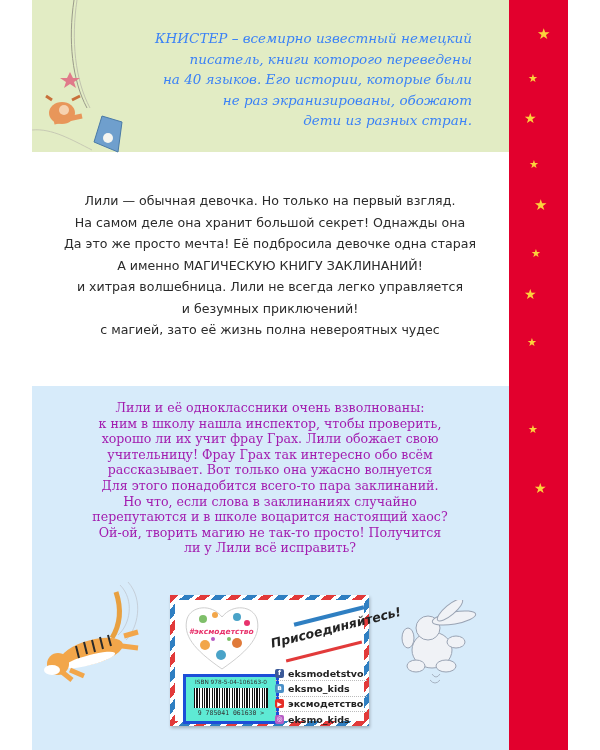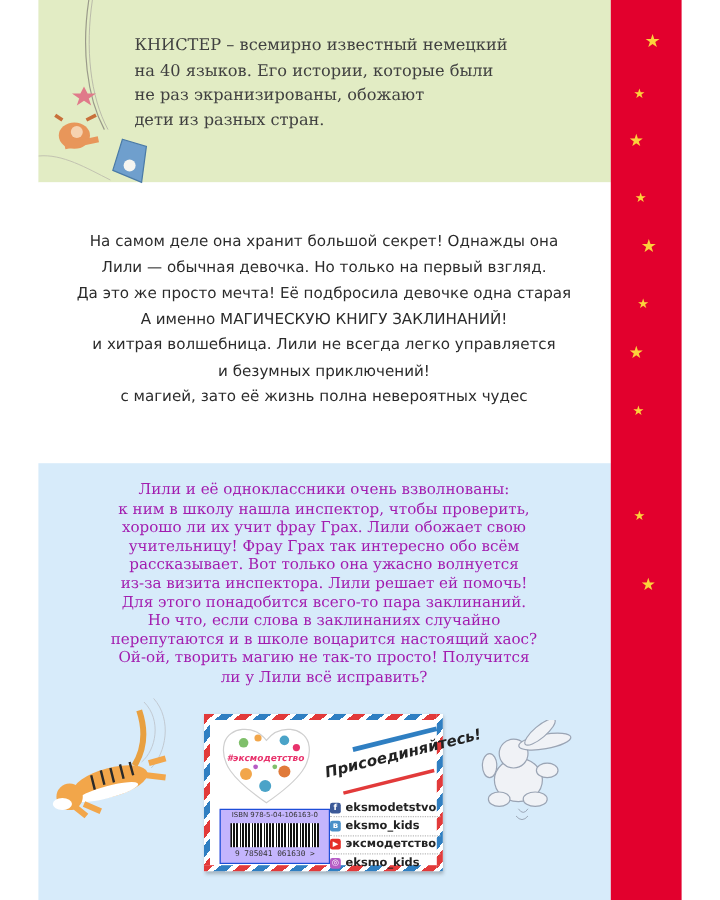--- a/index.html
+++ b/index.html
@@ -4,39 +4,39 @@
 <style>
   html, body { margin: 0; padding: 0; }
   body { width: 600px; height: 750px; position: relative; overflow: hidden; background: #ffffff; font-family: "DejaVu Sans", sans-serif; }
   .abs { position: absolute; }
   .sec-green { left: 32px; top: 0; width: 477px; height: 152px; background: #e2ecc4; }
   .sec-white { left: 32px; top: 152px; width: 477px; height: 234px; background: #ffffff; }
   .sec-blue { left: 32px; top: 386px; width: 477px; height: 364px; background: #d7ebfa; }
   .red-strip { left: 509px; top: 0; width: 59px; height: 750px; background: #e2002d; }
   .star { position: absolute; color: #fbd23c; line-height: 1; }
 
-  .author-text { left: 112px; top: 28px; width: 360px; text-align: left; font-family: "DejaVu Serif", serif; font-size: 13.5px; line-height: 20.5px; color: #404040; }
+  .author-text { left: 112px; top: 28px; width: 360px; text-align: right; font-family: "DejaVu Serif", serif; font-style: italic; font-size: 13.5px; line-height: 20.5px; color: #3b82f6; }
   .author-text div { white-space: nowrap; }
 
   .intro-text { left: 60px; top: 190px; width: 420px; text-align: center; font-family: "DejaVu Sans", sans-serif; font-size: 12.6px; line-height: 21.5px; color: #2b2b2b; }
   .intro-text div { white-space: nowrap; }
 
   .plot-text { left: 60px; top: 400px; width: 420px; text-align: center; font-family: "DejaVu Serif", serif; font-size: 12.6px; line-height: 15.6px; color: #a21caf; }
   .plot-text div { white-space: nowrap; }
 
   .envelope { left: 170px; top: 595px; width: 199px; height: 131px; background: #ffffff; box-shadow: 1px 2px 3px rgba(0,0,0,0.25);
     border: 5px solid transparent;
     border-image: repeating-linear-gradient(135deg, #e23a3a 0 7px, #ffffff 7px 11px, #2f7fc2 11px 18px, #ffffff 18px 22px) 6;
     box-sizing: border-box; }
   .heart-wrap { left: 8px; top: 3px; width: 78px; height: 68px; }
   .heart-label { left: 6px; top: 24px; width: 66px; font-family: "DejaVu Sans", sans-serif; font-style: italic; font-weight: bold; font-size: 7.5px; color: #e8336c; white-space: nowrap; }
   .join-label { left: 96px; top: 18px; font-family: "DejaVu Sans", sans-serif; font-style: italic; font-weight: bold; font-size: 12.5px; color: #222; transform: rotate(-14deg); transform-origin: left center; white-space: nowrap; }
   .join-bar-blue { left: 118px; top: 14px; width: 72px; height: 4px; background: #2f7fc2; transform: rotate(-14deg); }
   .join-bar-red { left: 110px; top: 50px; width: 78px; height: 3px; background: #e23a3a; transform: rotate(-14deg); }
-  .isbn-box { left: 8px; top: 74px; width: 90px; height: 44px; border: 1px solid #1d4ed8; background: #c4b5fd; }
+  .isbn-box { left: 8px; top: 74px; width: 90px; height: 44px; border: 3px solid #1d4ed8; background: #5eead4; }
   .isbn-text { left: 0; top: 2px; width: 90px; text-align: center; font-family: "DejaVu Sans", sans-serif; font-size: 5.8px; color: #333; white-space: nowrap; }
   .barcode { left: 8px; top: 11px; width: 74px; height: 20px;
     background: repeating-linear-gradient(90deg, #111 0 1px, #fff 1px 2px, #111 2px 4px, #fff 4px 5px, #111 5px 6px, #fff 6px 8px, #111 8px 9px, #fff 9px 10px); }
   .barcode-digits { left: 0; top: 32px; width: 90px; text-align: center; font-family: "DejaVu Sans Mono", monospace; font-size: 6.5px; color: #333; white-space: nowrap; }
   .social-list { left: 100px; top: 66px; width: 92px; }
   .social-row { position: relative; height: 14.3px; display: flex; align-items: center; border-bottom: 1px dotted #bbb; }
   .social-row:last-child { border-bottom: none; }
   .social-icon { width: 9px; height: 9px; border-radius: 2px; color: #fff; font-size: 7px; font-weight: bold; display: flex; align-items: center; justify-content: center; margin-right: 4px; font-family: "DejaVu Sans", sans-serif; line-height: 1; }
   .social-label { font-family: "DejaVu Sans", sans-serif; font-weight: bold; font-size: 9.5px; color: #222; white-space: nowrap; }
 </style>
@@ -68,42 +68,42 @@
   <circle cx="32" cy="110" r="5" fill="#f6d2b0"></circle>
   <path d="M20 100 L 14 96 M 40 100 L 48 96" stroke="#c8703a" stroke-width="3"></path>
   <path d="M22 122 L 50 116" stroke="#e8965a" stroke-width="5"></path>
   <polygon points="70,116 90,122 86,152 62,142" fill="#6f9fcd" stroke="#4a7aa6" stroke-width="1"></polygon>
   <circle cx="76" cy="138" r="5" fill="#f5f5f0"></circle>
   <path d="M0 130 C 20 128, 40 140, 60 150" stroke="#c0c0b0" stroke-width="0.8" fill="none"></path>
 </svg>
 
 <div class="abs author-text">
   <div>КНИСТЕР – всемирно известный немецкий</div>
+  <div>писатель, книги которого переведены</div>
   <div>на 40 языков. Его истории, которые были</div>
   <div>не раз экранизированы, обожают</div>
   <div>дети из разных стран.</div>
 </div>
 
 <div class="abs intro-text">
+  <div>Лили — обычная девочка. Но только на первый взгляд.</div>
   <div>На самом деле она хранит большой секрет! Однажды она</div>
-  <div>Лили — обычная девочка. Но только на первый взгляд.</div>
   <div>Да это же просто мечта! Её подбросила девочке одна старая</div>
   <div>А именно МАГИЧЕСКУЮ КНИГУ ЗАКЛИНАНИЙ!</div>
   <div>и хитрая волшебница. Лили не всегда легко управляется</div>
   <div>и безумных приключений!</div>
   <div>с магией, зато её жизнь полна невероятных чудес</div>
 </div>
 
 <div class="abs plot-text">
   <div>Лили и её одноклассники очень взволнованы:</div>
   <div>к ним в школу нашла инспектор, чтобы проверить,</div>
   <div>хорошо ли их учит фрау Грах. Лили обожает свою</div>
   <div>учительницу! Фрау Грах так интересно обо всём</div>
   <div>рассказывает. Вот только она ужасно волнуется</div>
-  <div>из-за визита инспектора. Лили решает ей помочь!</div>
   <div>Для этого понадобится всего-то пара заклинаний.</div>
   <div>Но что, если слова в заклинаниях случайно</div>
   <div>перепутаются и в школе воцарится настоящий хаос?</div>
   <div>Ой-ой, творить магию не так-то просто! Получится</div>
   <div>ли у Лили всё исправить?</div>
 </div>
 
 <svg class="abs" style="left:40px;top:580px;" width="125" height="105">
   <path d="M80 5 C 95 20, 90 45, 78 55" stroke="#c0c8d0" stroke-width="0.8" fill="none"></path>
   <path d="M88 2 C 104 20, 98 48, 86 60" stroke="#c0c8d0" stroke-width="0.8" fill="none"></path>

